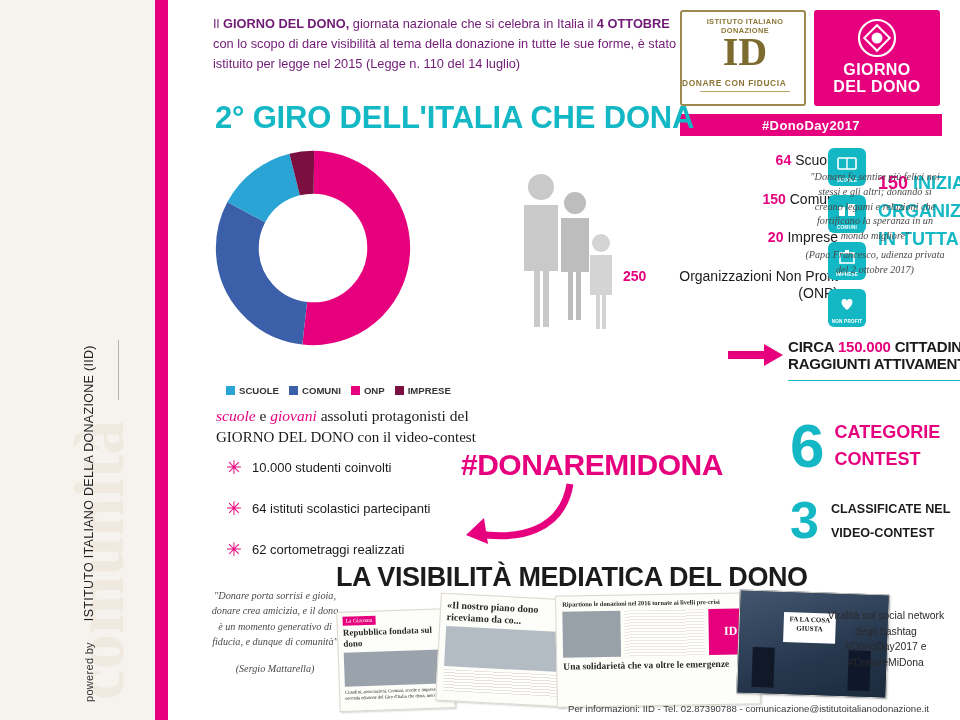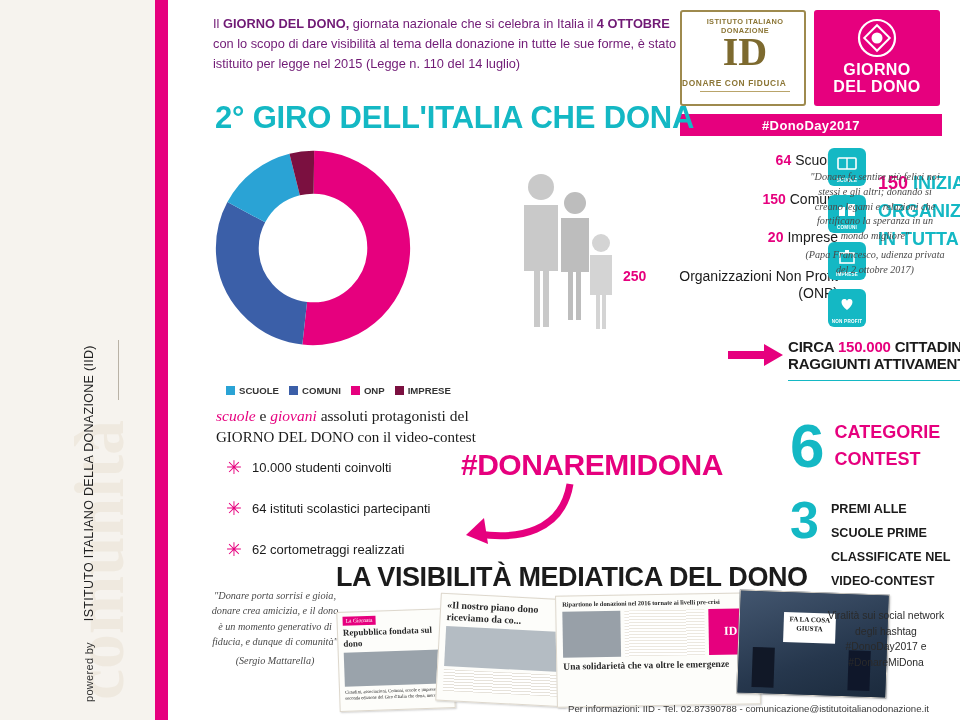--- a/index.html
+++ b/index.html
@@ -427,30 +427,29 @@
   <div id="six">
     <div class="big">6</div>
     <div class="tx">
       <div>CATEGORIE</div>
       <div>CONTEST</div>
     </div>
   </div>
   <div id="three">
     <div class="big">3</div>
     <div class="tx">
-      <div>PREMI ALLE SCUOLE PRIME</div>
       <div>CLASSIFICATE NEL VIDEO-CONTEST</div>
     </div>
   </div>
 
   <div id="visibilita">LA VISIBILITÀ MEDIATICA DEL DONO</div>
 
   <div id="mattarella">
     <div>"Donare porta sorrisi e gioia, donare crea amicizia, e il dono è un momento generativo di fiducia, e dunque di comunità"</div>
-    <div style="margin-top:4px">(Sergio Mattarella)</div>
+    <div style="margin-top:12px">(Sergio Mattarella)</div>
   </div>
 
   <div id="press">
     <div class="clip" style="left:0; top:18px; width:116px; height:100px; transform:rotate(-2deg);">
       <div style="padding:4px 5px; font-size:6.4px; line-height:1.25;">
         <div style="background:#e6007e;color:#fff;display:inline-block;padding:1px 3px;font-size:5.6px;">La Giornata</div>
         <div class="hd" style="font-size:9px;margin-top:2px;">Repubblica fondata sul dono</div>
         <div style="width:100%;height:34px;background:#9aa3ab;margin:3px 0;"></div>
         <div style="font-size:4.6px;">Cittadini, associazioni, Comuni, scuole e imprese nel la seconda edizione del Giro d'Italia che dona, mercoledì.</div>
       </div>

